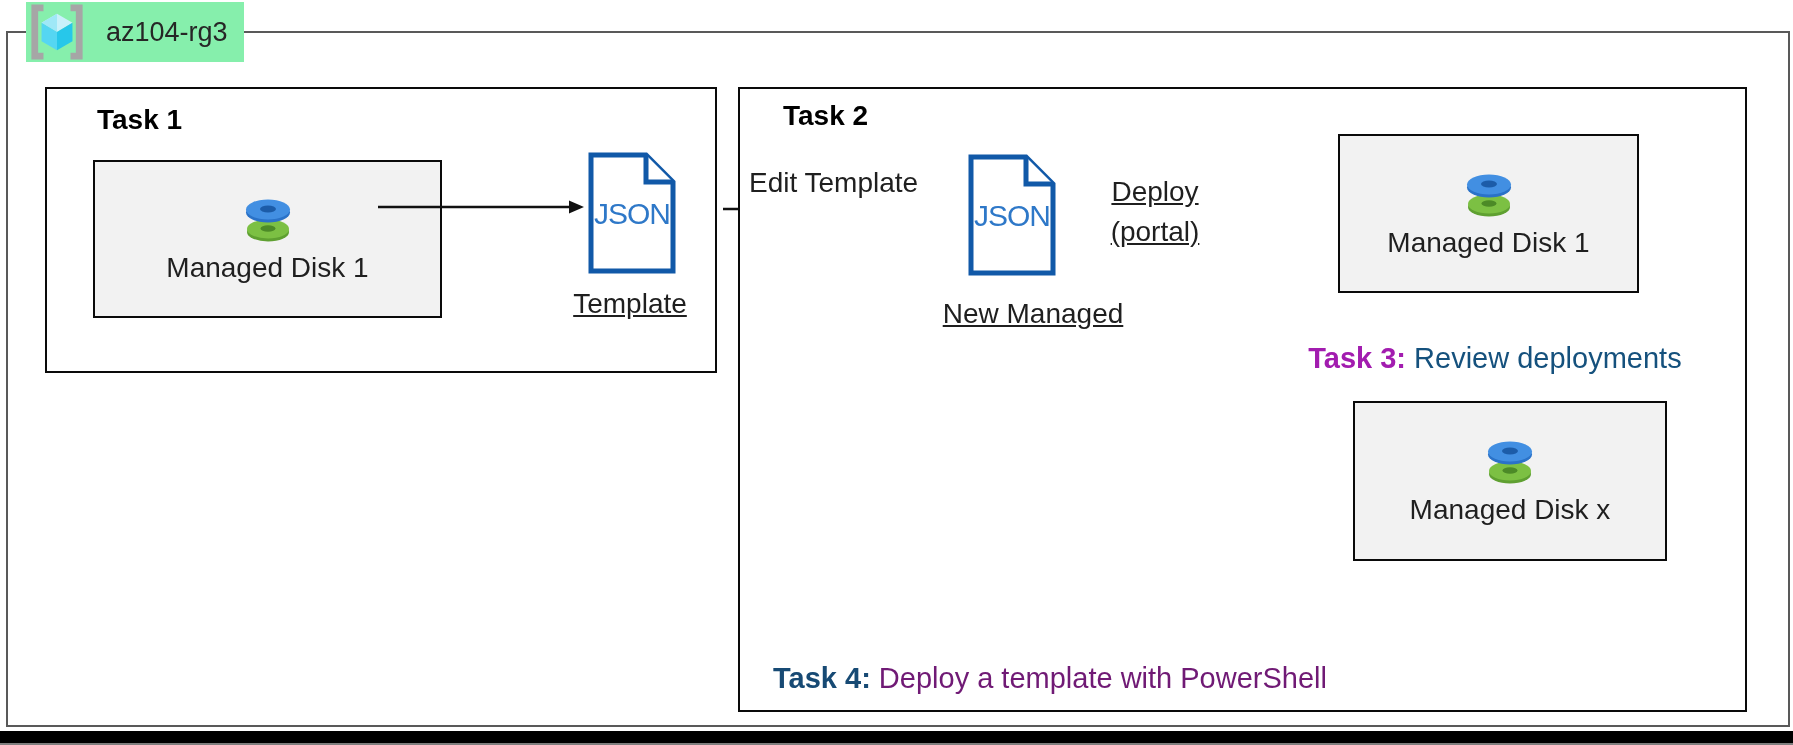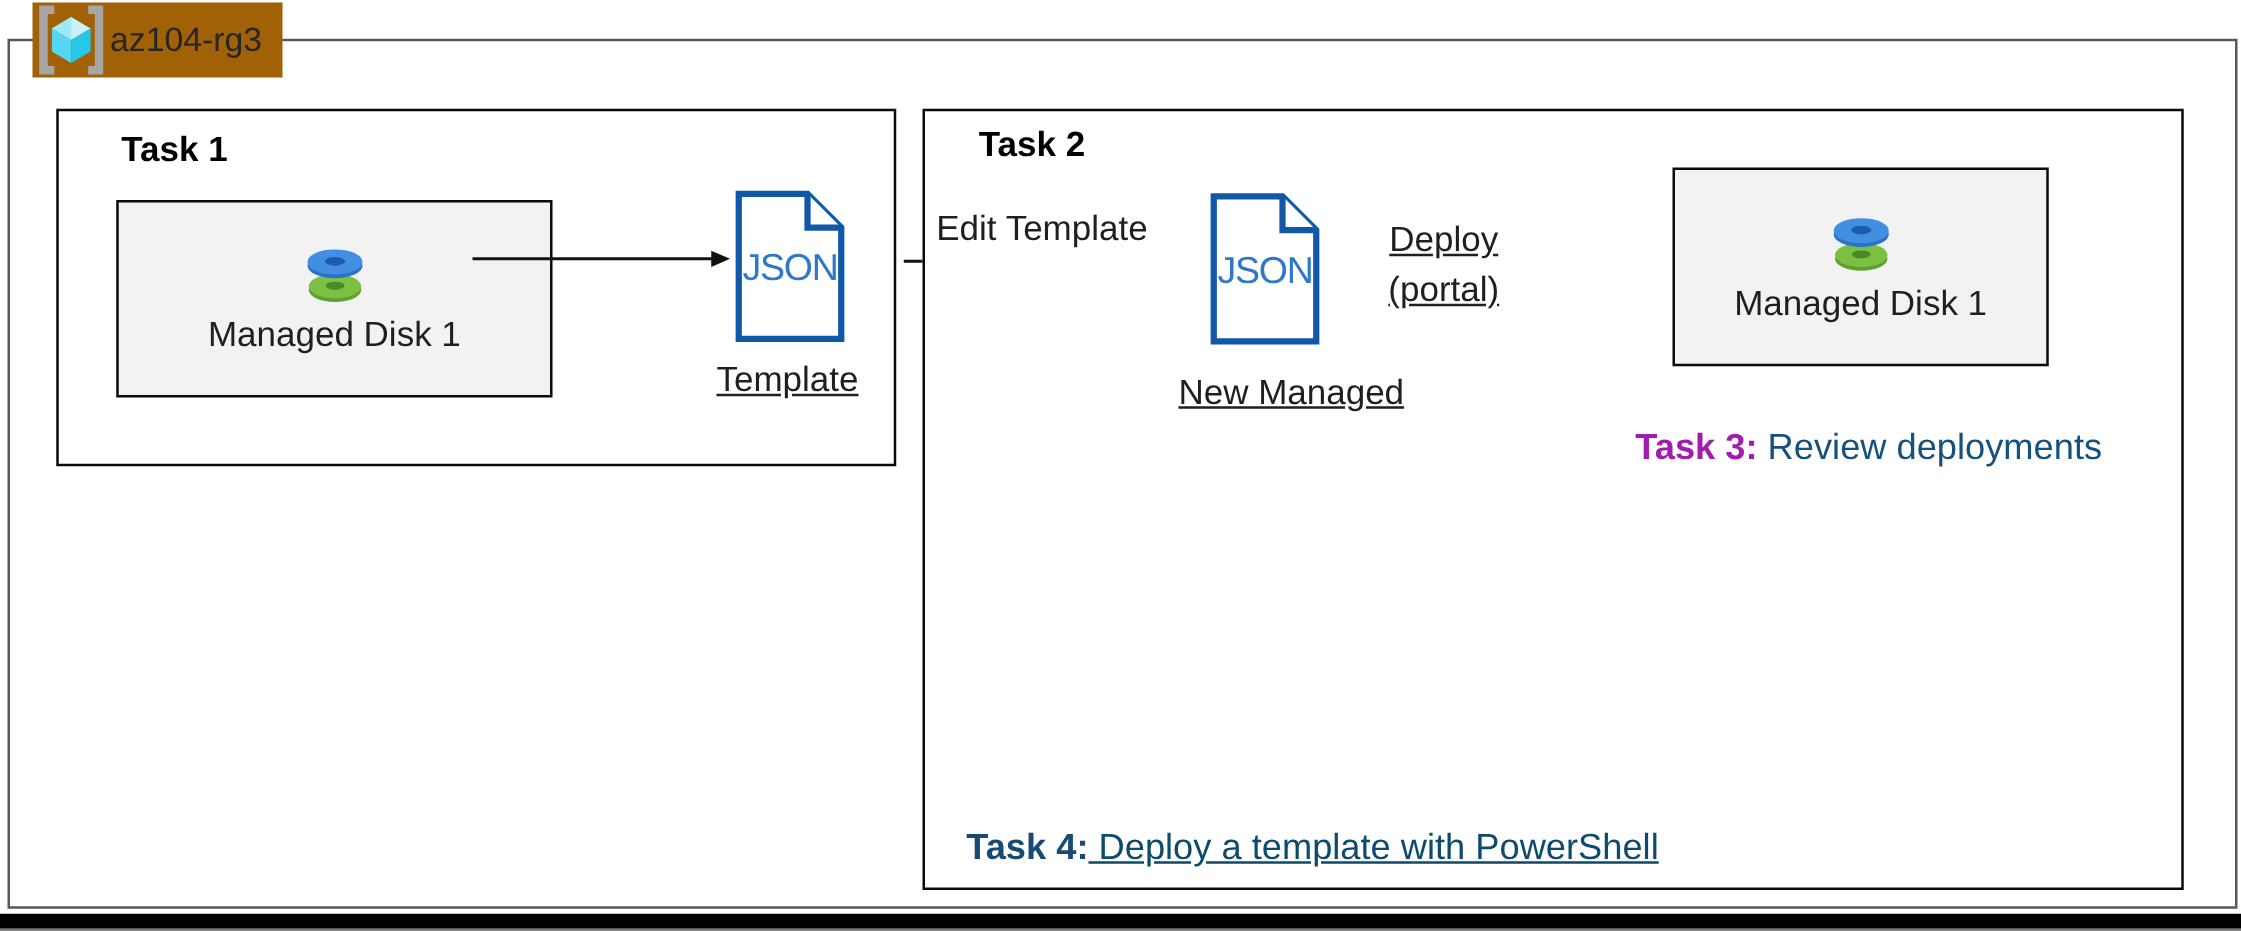--- a/index.html
+++ b/index.html
@@ -1,35 +1,35 @@
 <!DOCTYPE html>
 <html><head>
 <meta charset="utf-8">
 <style>
   html,body{margin:0;padding:0;background:#fff;}
   .canvas{position:relative;width:1793px;height:745px;background:#ffffff;overflow:hidden;
           font-family:"Liberation Sans",sans-serif;color:#1f1f1f;}
   .abs{position:absolute;}
   .outer-frame{border:2px solid #595959;background:transparent;}
-  .legend{display:flex;align-items:center;gap:0;background:#a16207;padding:0 16px 0 0;justify-content:flex-end;}
+  .legend{display:flex;align-items:center;gap:18px;background:#86efac;padding:0 16px 0 0;justify-content:flex-end;}
   .rg-label{font-size:27px;color:#262626;white-space:nowrap;}
   .task-box{border:2px solid #0a0a0a;background:#ffffff;box-sizing:border-box;}
   .task-title{font-size:28px;font-weight:bold;color:#000000;white-space:nowrap;}
   .disk-box{border:2px solid #0a0a0a;background:#f2f2f2;box-sizing:border-box;
             display:flex;flex-direction:column;align-items:center;justify-content:center;gap:10px;}
   .disk-label{font-size:28px;color:#1f1f1f;white-space:nowrap;}
   .plain-label{font-size:28px;color:#1f1f1f;white-space:nowrap;}
   .center-text{text-align:center;text-decoration:underline;}
   .blue-line{font-size:29px;white-space:pre;}
   .blue-line .b{font-weight:bold;color:#a21caf;}
   .blue-line .t{color:#15517d;margin-top:36px;}
   .task-list{font-size:29px;line-height:40px;white-space:pre;}
   .task-list .row{display:block;}
   .task-list .b{font-weight:bold;color:#174a74;}
-  .task-list .t{color:#0c4a6e;text-decoration:underline;}
+  .task-list .t{color:#701a75;}
   .black-bar{background:#000000;}
   .gray-strip{background:#7f7f7f;}
   svg{display:block;}
 </style>
 </head>
 <body>
 
 <div class="canvas">
 
   <div class="abs outer-frame" style="left:6px;top:31px;width:1780px;height:692px;"></div>
@@ -121,20 +121,33 @@
         <ellipse cx="26" cy="15" rx="8" ry="3.5" fill="#1c5ca8"></ellipse>
       </svg>
     </span>
     <span class="disk-label">Managed Disk 1</span>
   </div>
 
   <div class="abs blue-line" style="left:1276px;top:309px;">
     <span class="b">Task 3:</span><span class="t"> Review deployments</span>
   </div>
 
+  <div class="abs disk-box" style="left:1353px;top:401px;width:314px;height:160px;">
+    <span>
+      <svg width="52" height="48" viewBox="0 0 52 48">
+        <ellipse cx="26" cy="38" rx="21" ry="9.5" fill="#5fa031"></ellipse>
+        <ellipse cx="26" cy="35" rx="21" ry="9.5" fill="#7cc043"></ellipse>
+        <ellipse cx="26" cy="34.5" rx="7.5" ry="3.2" fill="#4c8a27"></ellipse>
+        <ellipse cx="26" cy="18.5" rx="22" ry="10" fill="#2a72c8"></ellipse>
+        <ellipse cx="26" cy="15.5" rx="22" ry="10" fill="#428fe2"></ellipse>
+        <ellipse cx="26" cy="15" rx="8" ry="3.5" fill="#1c5ca8"></ellipse>
+      </svg>
+    </span>
+    <span class="disk-label">Managed Disk x</span>
+  </div>
 
   <div class="abs task-list" style="left:773px;top:578px;">
     <span class="row"><span class="b">Task 4:</span><span class="t"> Deploy a template with PowerShell</span></span>
     
     
   </div>
 
   <div class="abs black-bar" style="left:0;top:731px;width:1793px;height:12px;"></div>
   <div class="abs gray-strip" style="left:0;top:743px;width:1793px;height:2px;"></div>
 

